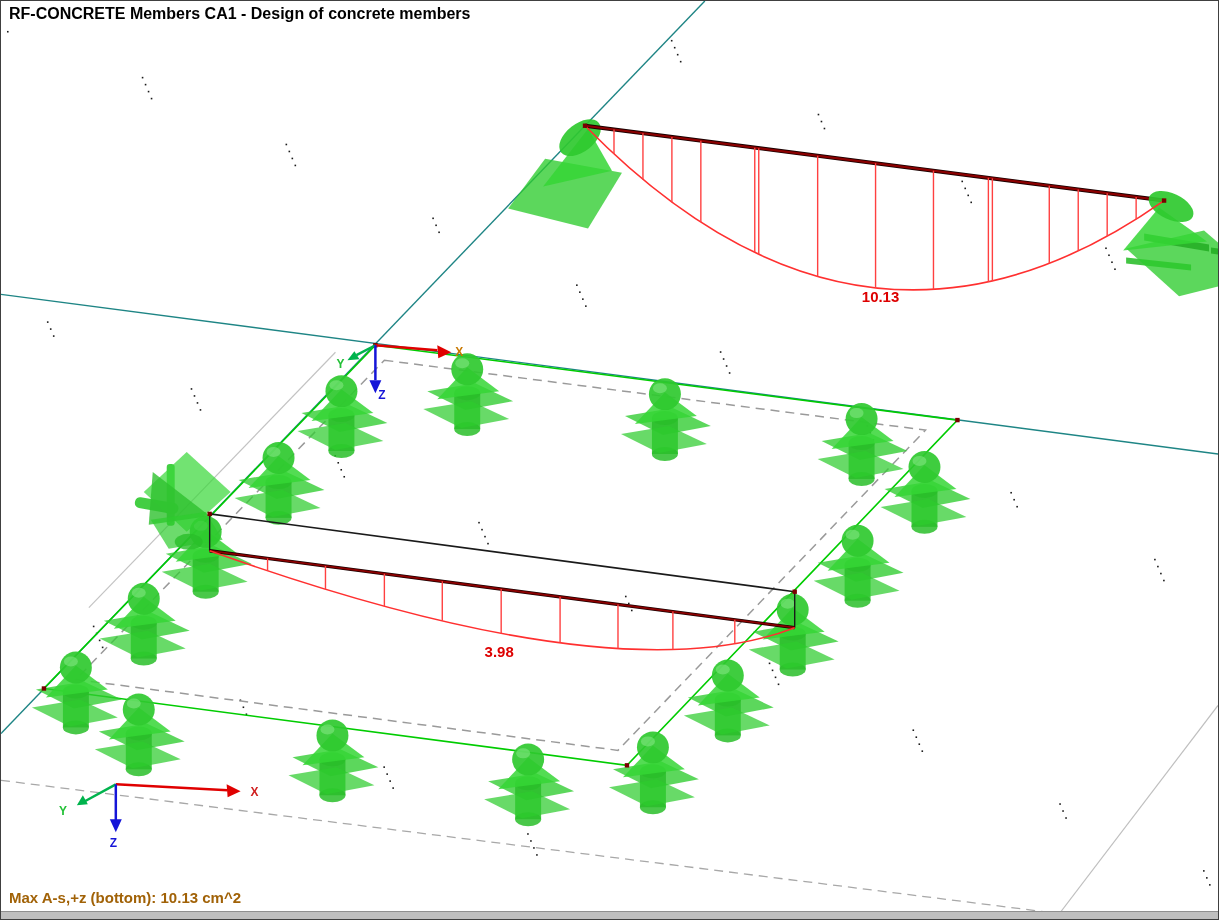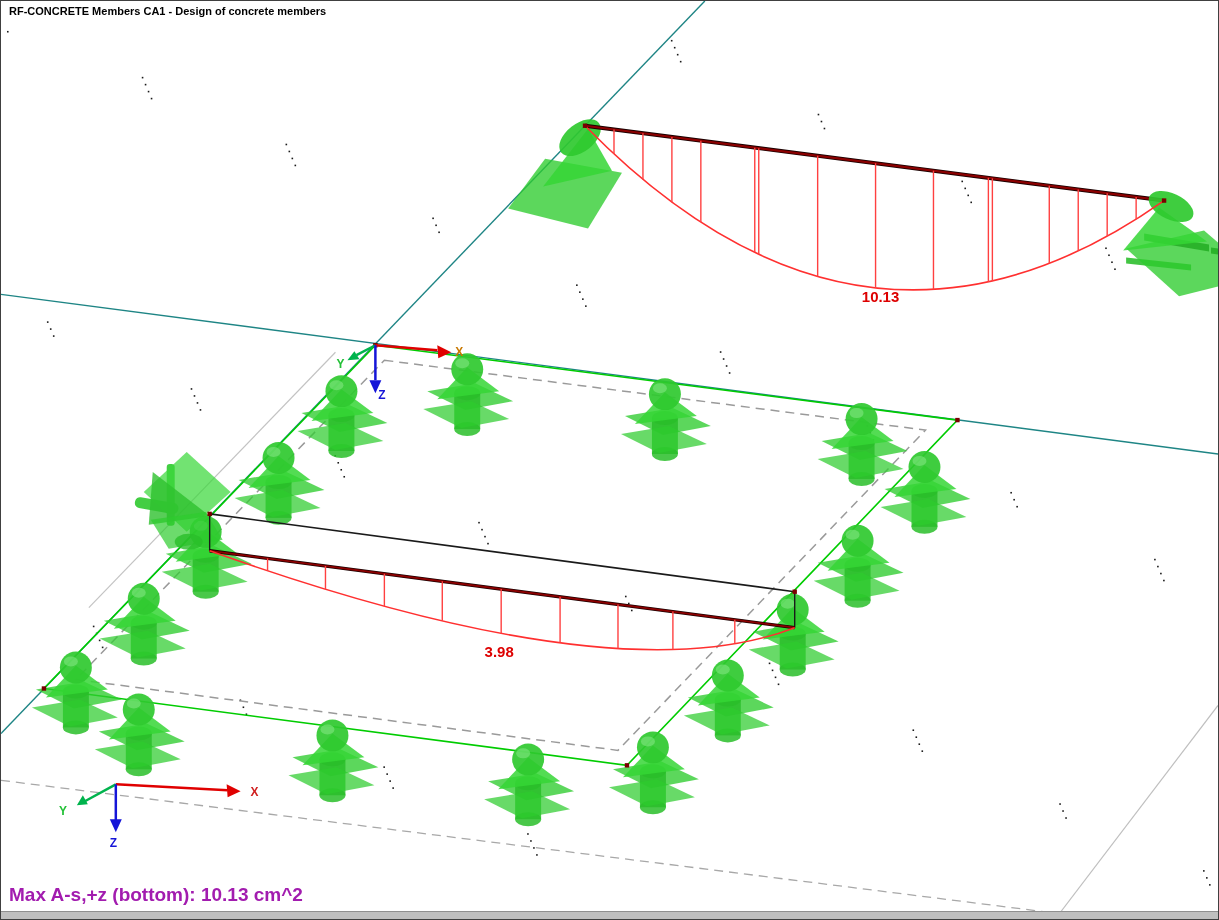--- a/index.html
+++ b/index.html
@@ -8,26 +8,26 @@
     width:1219px;height:920px;
     background:#ffffff;
     border:1px solid #404040;
     box-sizing:border-box;
     overflow:hidden;
     font-family:"Liberation Sans", sans-serif;
   }
   .scene{position:absolute;left:0;top:0;width:1217px;height:918px;}
   .title-bar{
     position:absolute;left:8px;top:4px;
-    font-size:11px;font-weight:bold;color:#000;
+    font-size:16px;font-weight:bold;color:#000;
     white-space:nowrap; z-index:5;
   }
   .status-bar{
     position:absolute;left:8px;bottom:13px;
-    font-size:19px;font-weight:bold;color:#a21caf;
+    font-size:15px;font-weight:bold;color:#a16207;
     white-space:nowrap; z-index:5;
   }
   .bottom-strip{
     position:absolute;left:0;right:0;bottom:0;height:7px;
     background:#bfbfbf;border-top:1px solid #8f8f8f;z-index:4;
   }
   text{font-family:"Liberation Sans", sans-serif;}
   .val-label{font-size:15px;font-weight:bold;fill:#DD0000;}
   .ax-label{font-size:12px;font-weight:bold;}
 </style>

